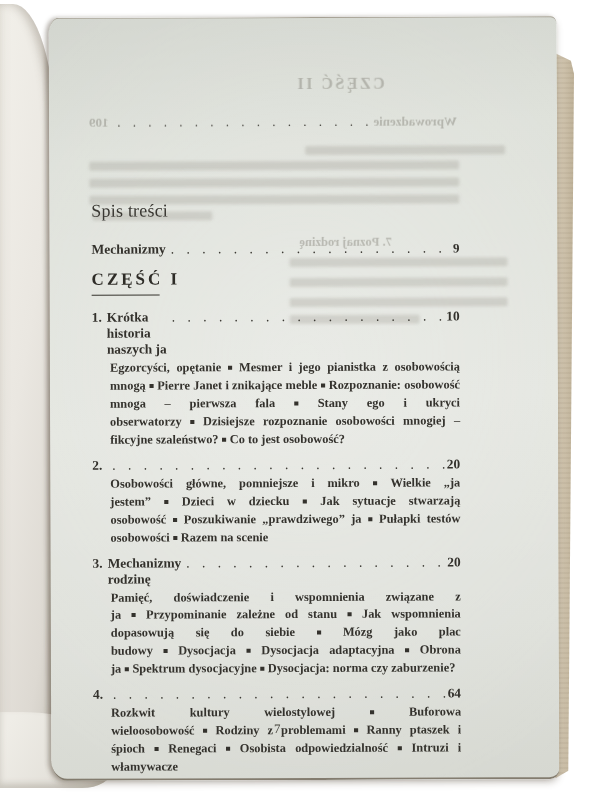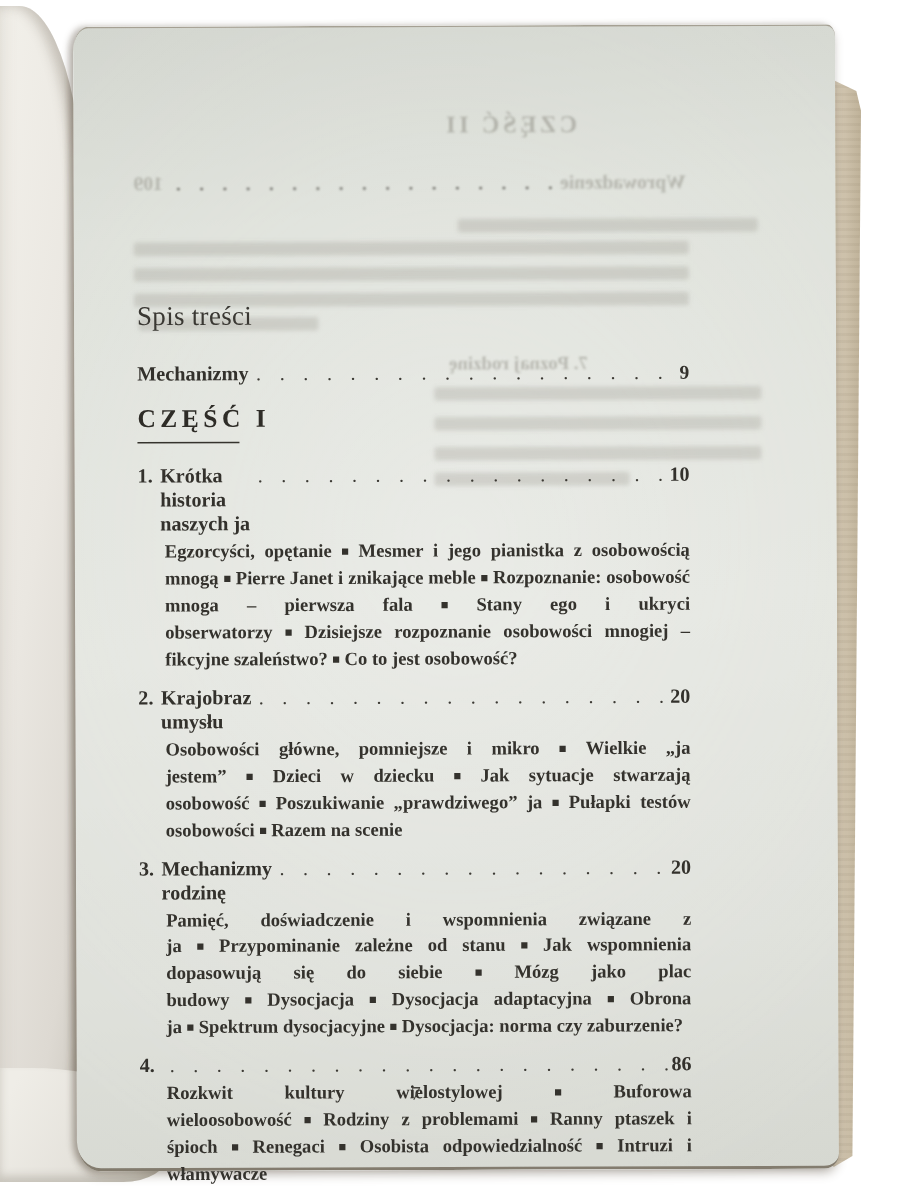--- a/index.html
+++ b/index.html
@@ -154,40 +154,39 @@
               <span class="num">1.</span>
               <span>Krótka historia naszych ja</span>
               <span class="dots"></span>
               <span class="pg">10</span>
             </div>
             <p class="topics">Egzorcyści, opętanie<span class="sq">■</span>Mesmer i jego pianistka z osobowością mnogą<span class="sq">■</span>Pierre Janet i znikające meble<span class="sq">■</span>Rozpoznanie: osobowość mnoga – pierwsza fala<span class="sq">■</span>Stany ego i ukryci obserwatorzy<span class="sq">■</span>Dzisiejsze rozpoznanie osobowości mnogiej – fikcyjne szaleństwo?<span class="sq">■</span>Co to jest osobowość?</p>
           </div>
           <div class="entry">
             <div class="entry-head">
               <span class="num">2.</span>
-              <span>Krajobraz umysłu</span>
               <span class="dots"></span>
               <span class="pg">20</span>
             </div>
             <p class="topics">Osobowości główne, pomniejsze i mikro<span class="sq">■</span>Wielkie „ja jestem”<span class="sq">■</span>Dzieci w dziecku<span class="sq">■</span>Jak sytuacje stwarzają osobowość<span class="sq">■</span>Poszukiwanie „prawdziwego” ja<span class="sq">■</span>Pułapki testów osobowości<span class="sq">■</span>Razem na scenie</p>
           </div>
           <div class="entry">
             <div class="entry-head">
               <span class="num">3.</span>
               <span>Mechanizmy rodzinę</span>
               <span class="dots"></span>
               <span class="pg">20</span>
             </div>
             <p class="topics">Pamięć, doświadczenie i wspomnienia związane z ja<span class="sq">■</span>Przypominanie zależne od stanu<span class="sq">■</span>Jak wspomnienia dopasowują się do siebie<span class="sq">■</span>Mózg jako plac budowy<span class="sq">■</span>Dysocjacja<span class="sq">■</span>Dysocjacja adaptacyjna<span class="sq">■</span>Obrona ja<span class="sq">■</span>Spektrum dysocjacyjne<span class="sq">■</span>Dysocjacja: norma czy zaburzenie?</p>
           </div>
           <div class="entry">
             <div class="entry-head">
               <span class="num">4.</span>
               <span class="dots"></span>
-              <span class="pg">86</span>
+              <span class="pg">64</span>
             </div>
             <p class="topics">Rozkwit kultury wielostylowej<span class="sq">■</span>Buforowa wieloosobowość<span class="sq">■</span>Rodziny z problemami<span class="sq">■</span>Ranny ptaszek i śpioch<span class="sq">■</span>Renegaci<span class="sq">■</span>Osobista odpowiedzialność<span class="sq">■</span>Intruzi i włamywacze</p>
           </div>
         </div>
 
     </div>
 
     <div class="folio">7</div>
 
   </div>

